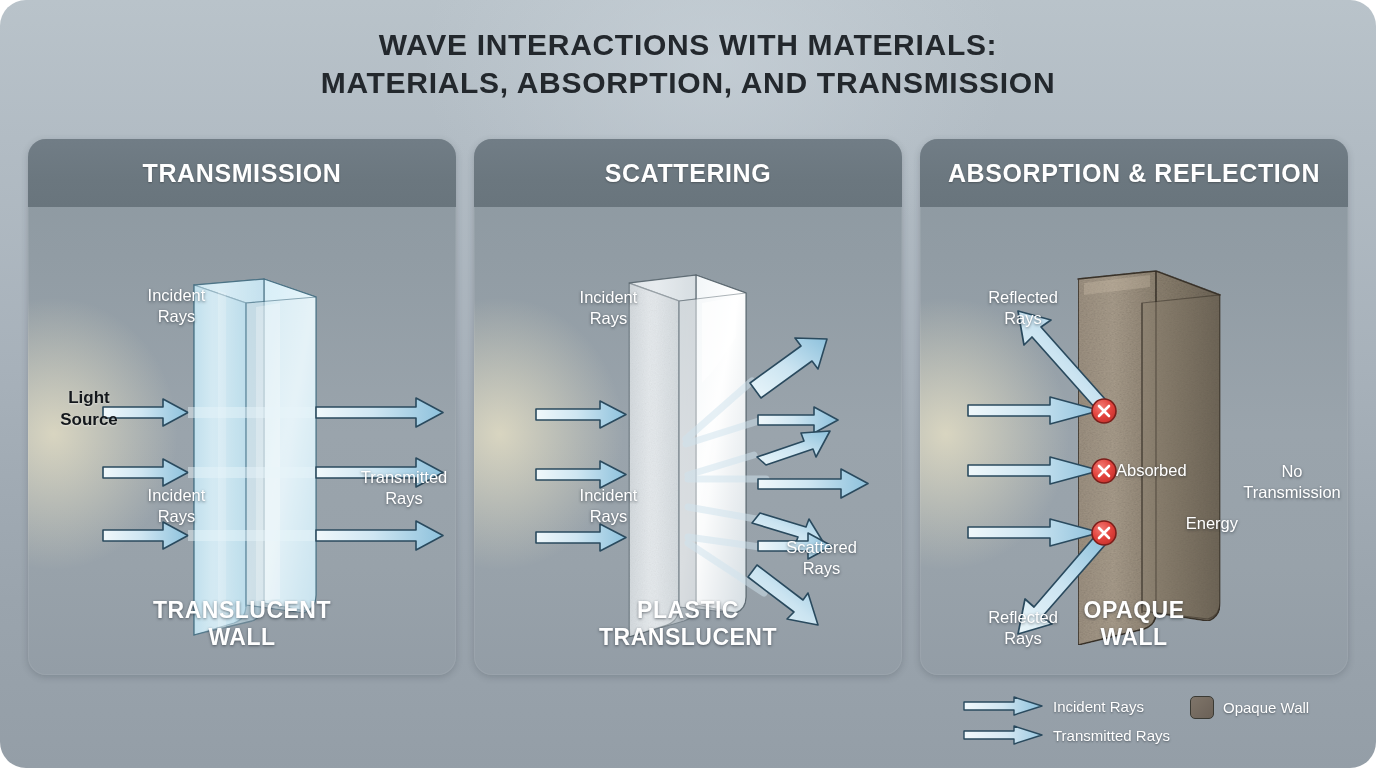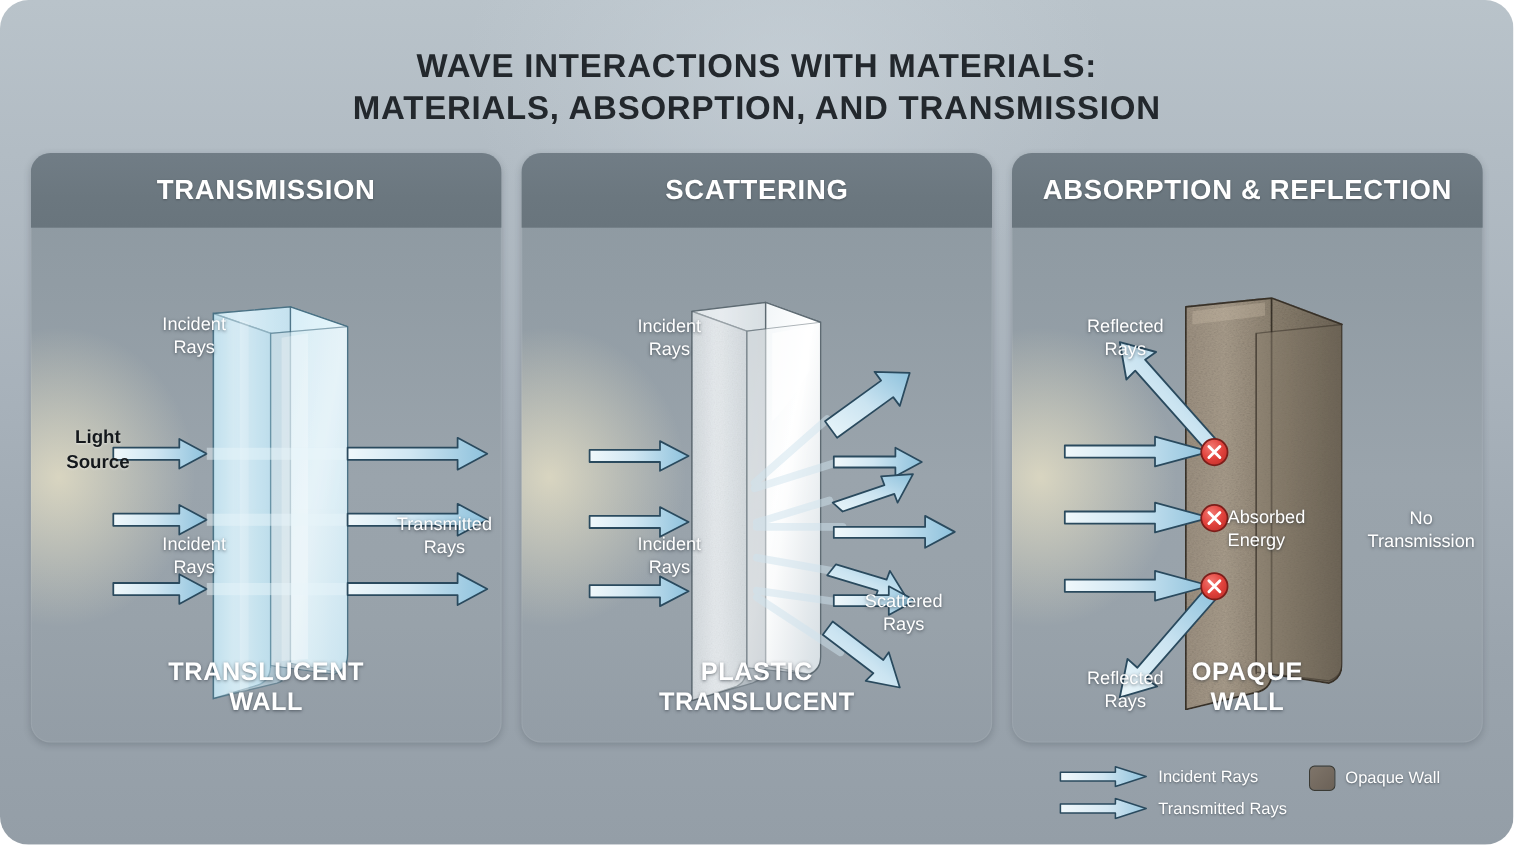--- a/index.html
+++ b/index.html
@@ -11,21 +11,20 @@
     background:
       radial-gradient(ellipse 420px 300px at 52% 8%, rgba(205,214,221,.55), rgba(205,214,221,0) 70%),
       linear-gradient(180deg,#b9c3ca 0%, #b2bcc4 18%, #a7b1ba 48%, #9aa4ad 78%, #949ea7 100%);
   }
 
   
   #title{
     position:absolute;left:0;top:26px;width:1376px;text-align:center;
     color:#23282d;font-weight:bold;font-size:30px;line-height:1.28;
     letter-spacing:.7px;
-    margin-top:16px;
   }
   #title .ln{display:block;white-space:nowrap;}
 
   
   .panel{
     position:absolute;top:139px;width:428px;height:536px;border-radius:18px;overflow:hidden;
     background:
       radial-gradient(ellipse 200px 220px at 6% 55%, rgba(255,243,205,.62), rgba(255,243,205,0) 62%),
       linear-gradient(180deg,#8d99a1 0%, #919ca4 22%, #9aa4ac 55%, #98a2aa 80%, #939da6 100%);
     box-shadow:0 2px 7px rgba(40,50,60,.22), inset 0 0 0 1px rgba(255,255,255,.07);
@@ -361,21 +360,21 @@
         </g>
       </svg>
 
       <div class="lbl" style="left:36px;top:80px;width:134px;">
         <span class="ln">Reflected</span>
         <span class="ln">Rays</span>
       </div>
 
       <div class="lbl" style="left:196px;top:253px;width:122px;text-align:left;">
         <span class="ln">Absorbed</span>
-        <span class="ln" style="text-align:left;">Energy</span>
+        <span class="ln" style="text-align:right;margin-top:32px;">Energy</span>
       </div>
 
       <div class="lbl" style="left:312px;top:254px;width:120px;">
         <span class="ln">No</span>
         <span class="ln">Transmission</span>
       </div>
 
       <div class="lbl" style="left:36px;top:400px;width:134px;">
         <span class="ln">Reflected</span>
         <span class="ln">Rays</span>

